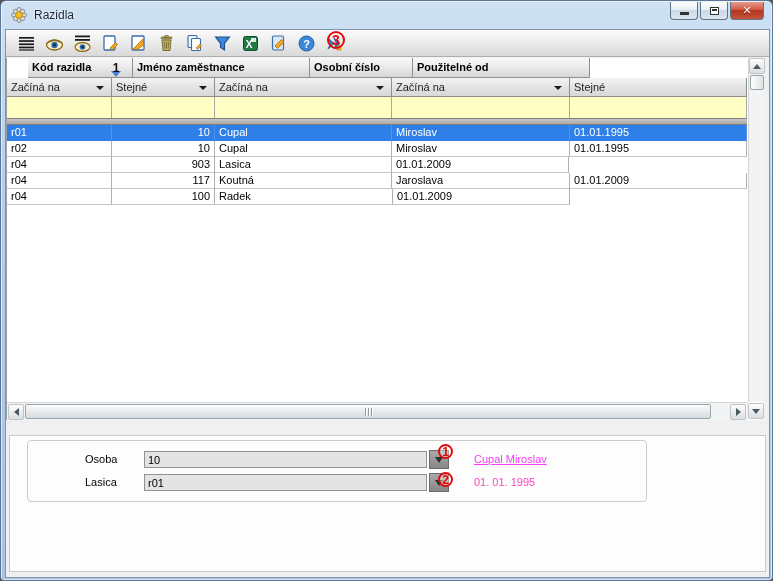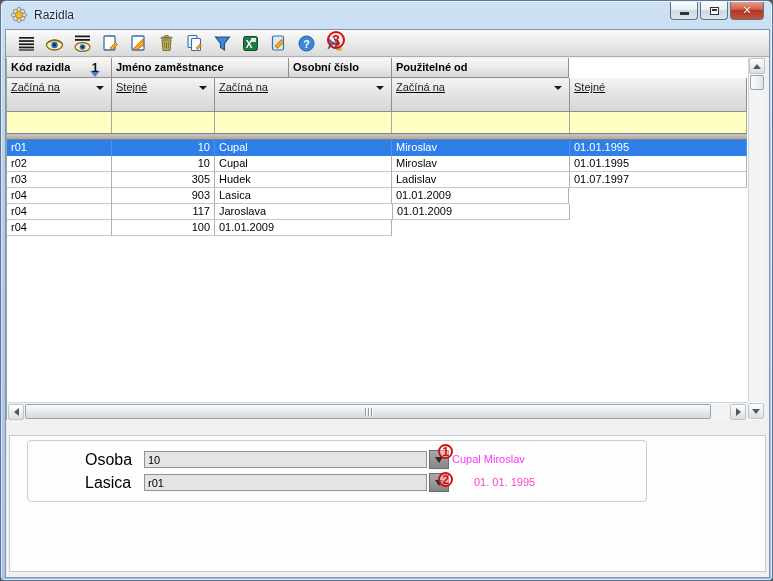--- a/index.html
+++ b/index.html
@@ -40,29 +40,29 @@
   .tb-btn { width:21px; height:22px; margin-right:7px; display:flex; align-items:center; justify-content:center; cursor:pointer; }
   .tb-btn svg { width:19px; height:19px; }
   .annot { border:2px solid #e00b0b; color:#e00b0b; font-weight:bold; border-radius:50%; text-align:center; background:transparent; }
   .annot-3 { position:absolute; left:321px; top:1px; width:18px; height:18px; font-size:14px; line-height:15px; }
   
   .grid-wrap { position:absolute; left:0; top:28px; width:757px; height:362px; border-left:1px solid #98a0a8; background:#fff; }
   .grid { position:absolute; left:0; top:0; width:740px; }
   .row { display:flex; }
   .cell { overflow:hidden; white-space:nowrap; padding:0 4px; font-size:11px; }
   .c0{width:105px;} .c1{width:103px; text-align:right;} .c2{width:177px;} .c3{width:178px;} .c4{width:177px;}
-  .hdr-row { height:20px; }
+  .hdr-row { height:20px;margin-left:21px; }
   .hdr-cell {
     position:relative; line-height:19px; font-weight:bold; color:#000;
     background:linear-gradient(#f8f8f8,#ececec 45%,#d6d6d6);
     border-right:1px solid #8f8f8f; border-bottom:1px solid #8f8f8f;
   }
   .sort-badge { position:absolute; right:10px; top:1px; width:12px; height:16px; font-weight:bold; font-size:12px; color:#111; text-align:center; }
   .sort-arrow { position:absolute; right:11px; bottom:0px; width:0; height:0; border-left:5px solid transparent; border-right:5px solid transparent; border-top:6px solid #2f6fd0; opacity:.85; }
-  .flt-row { height:34px;text-decoration:underline; }
+  .flt-row { height:19px; }
   .flt-cell {
     position:relative; line-height:18px; color:#222;
     background:linear-gradient(#f4f4f4,#e2e2e2 55%,#d8d8d8);
     border-right:1px solid #8f8f8f; border-bottom:1px solid #8f8f8f; cursor:pointer;
   }
   .flt-arrow { position:absolute; right:7px; top:8px; width:0; height:0; border-left:4px solid transparent; border-right:4px solid transparent; border-top:4px solid #1a1a1a; }
   .search-row { height:22px; border-bottom:1px solid #808080; }
   .search-cell { background:#ffffc4; border-right:1px solid #a8a8a8; padding:0; }
   .search-cell input { width:100%; height:100%; background:transparent; border:none; outline:none; font-size:11px; padding:0 4px; font-family:inherit; }
   .sep-strip { height:6px; background:linear-gradient(#c6c6c6,#aaaaaa); border-bottom:1px solid #7e7e7e; }
@@ -84,27 +84,27 @@
   .arr { width:0; height:0; }
   .arr.up { border-left:4px solid transparent; border-right:4px solid transparent; border-bottom:5px solid #4c5a63; }
   .arr.down { border-left:4px solid transparent; border-right:4px solid transparent; border-top:5px solid #4c5a63; }
   .arr.left { border-top:4px solid transparent; border-bottom:4px solid transparent; border-right:5px solid #4c5a63; }
   .arr.right { border-top:4px solid transparent; border-bottom:4px solid transparent; border-left:5px solid #4c5a63; }
   
   .bottom-panel { position:absolute; left:3px; top:405px; width:757px; height:137px; background:#fdfdfd; border:1px solid #c3cbd1; }
   .groupbox { position:absolute; left:17px; top:4px; width:620px; height:62px; border:1px solid #ccc; border-radius:4px; background:#fdfdfd; }
   .field-row { position:absolute; left:0; width:100%; height:19px; }
   .fr-1 { top:9px; } .fr-2 { top:32px; }
-  .field-label { position:absolute; left:57px; top:0; line-height:19px; font-size:16px; color:#000; }
+  .field-label { position:absolute; left:57px; top:0; line-height:19px; font-size:11px; color:#000; }
   .field-input { position:absolute; left:116px; top:1px; width:283px; height:17px; background:#e4e4e4; border:1px solid #919191; font-size:11px; padding:0 3px; color:#000; font-family:inherit; }
   .lookup-btn { position:absolute; left:401px; top:0; width:20px; height:19px; background:linear-gradient(#a9a9a9,#878787); border:1px solid #6c6c6c; cursor:pointer; display:flex; align-items:center; justify-content:center; }
   .lookup-glyph { width:0; height:0; border-left:4px solid transparent; border-right:4px solid transparent; border-top:6px solid #2e2e2e; }
   .annot-f { position:absolute; left:410px; width:15px; height:15px; font-size:12px; line-height:13px; background:rgba(255,255,255,.4); }
   .fr-1 .annot-f { top:-6px; } .fr-2 .annot-f { top:-1px; }
-  .linked-name { position:absolute; left:424px; line-height:19px; font-size:11px; color:#f83cf8; }
+  .linked-name { position:absolute; left:446px; line-height:19px; font-size:11px; color:#f83cf8;text-decoration:underline; }
   .linked-date { position:absolute; left:446px; line-height:19px; font-size:11px; color:#fa47bc; }
 </style>
 </head>
 <body>
 
 <div class="window">
 
   <div class="titlebar">
     <svg class="title-icon" viewBox="0 0 16 16">
       <g stroke="#8d8d8d" stroke-width="1" fill="#d9d9d9">
@@ -264,41 +264,36 @@
           <div class="cell c4" style="text-align:left">01.01.1995</div>
         </div>
         <div class="row data-row">
           <div class="cell c0">r02</div>
           <div class="cell c1">10</div>
           <div class="cell c2">Cupal</div>
           <div class="cell c3">Miroslav</div>
           <div class="cell c4" style="text-align:left">01.01.1995</div>
         </div>
         <div class="row data-row">
-          <div class="cell c0">r03</div>
-          <div class="cell c1">305</div>
-          <div class="cell c2">Hudek</div>
-          <div class="cell c3">Ladislav</div>
-          <div class="cell c4" style="text-align:left">01.07.1997</div>
-        </div>
-        <div class="row data-row">
           <div class="cell c0">r04</div>
           <div class="cell c1">903</div>
           <div class="cell c2">Lasica</div>
           <div class="cell c4" style="text-align:left">01.01.2009</div>
         </div>
         <div class="row data-row">
           <div class="cell c0">r04</div>
           <div class="cell c1">117</div>
+          <div class="cell c2">Koutná</div>
           <div class="cell c3">Jaroslava</div>
           <div class="cell c4" style="text-align:left">01.01.2009</div>
         </div>
         <div class="row data-row">
           <div class="cell c0">r04</div>
           <div class="cell c1">100</div>
+          <div class="cell c3">Radek</div>
           <div class="cell c4" style="text-align:left">01.01.2009</div>
         </div>
         <div class="grid-empty"></div>
       </div>
 
       <div class="vscroll">
         <div class="scroll-btn v-up">
             <span class="arr up"></span>
           </div>
         <div class="v-thumb"></div>

